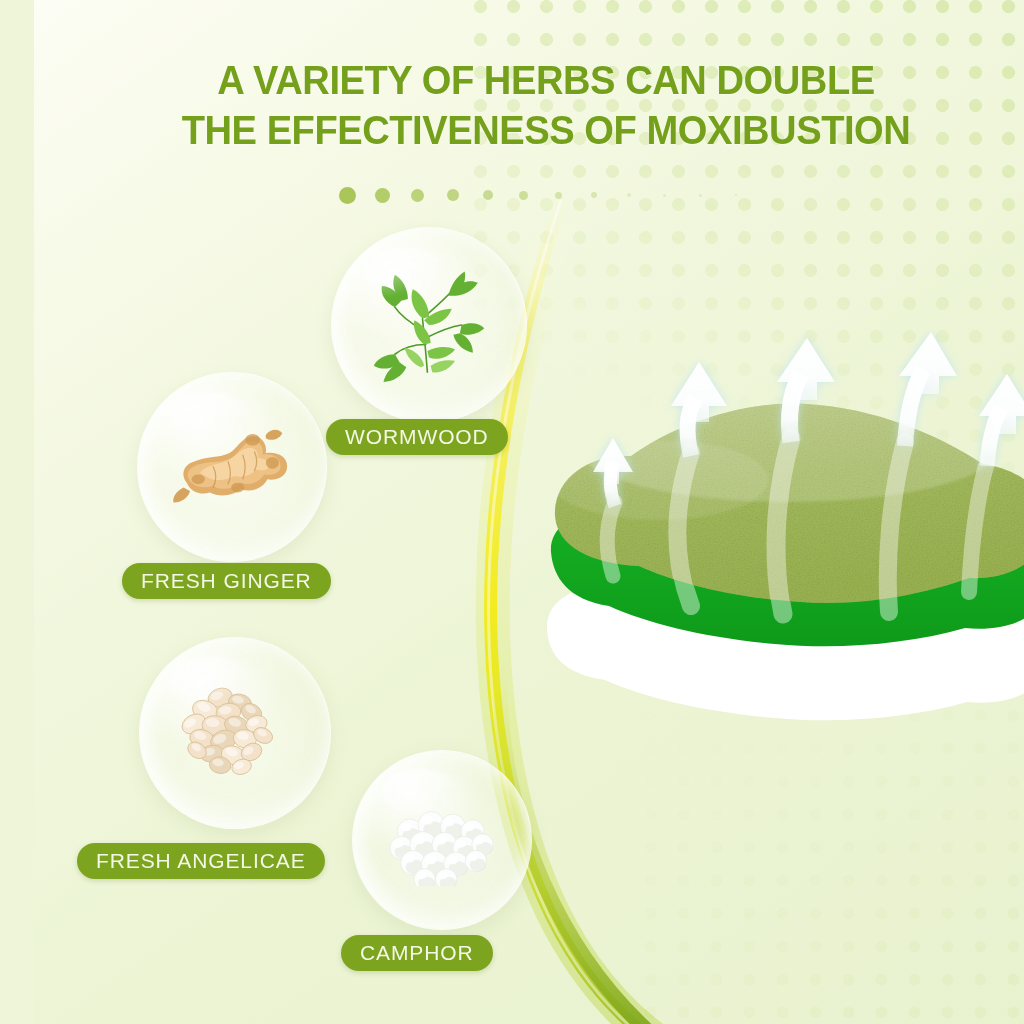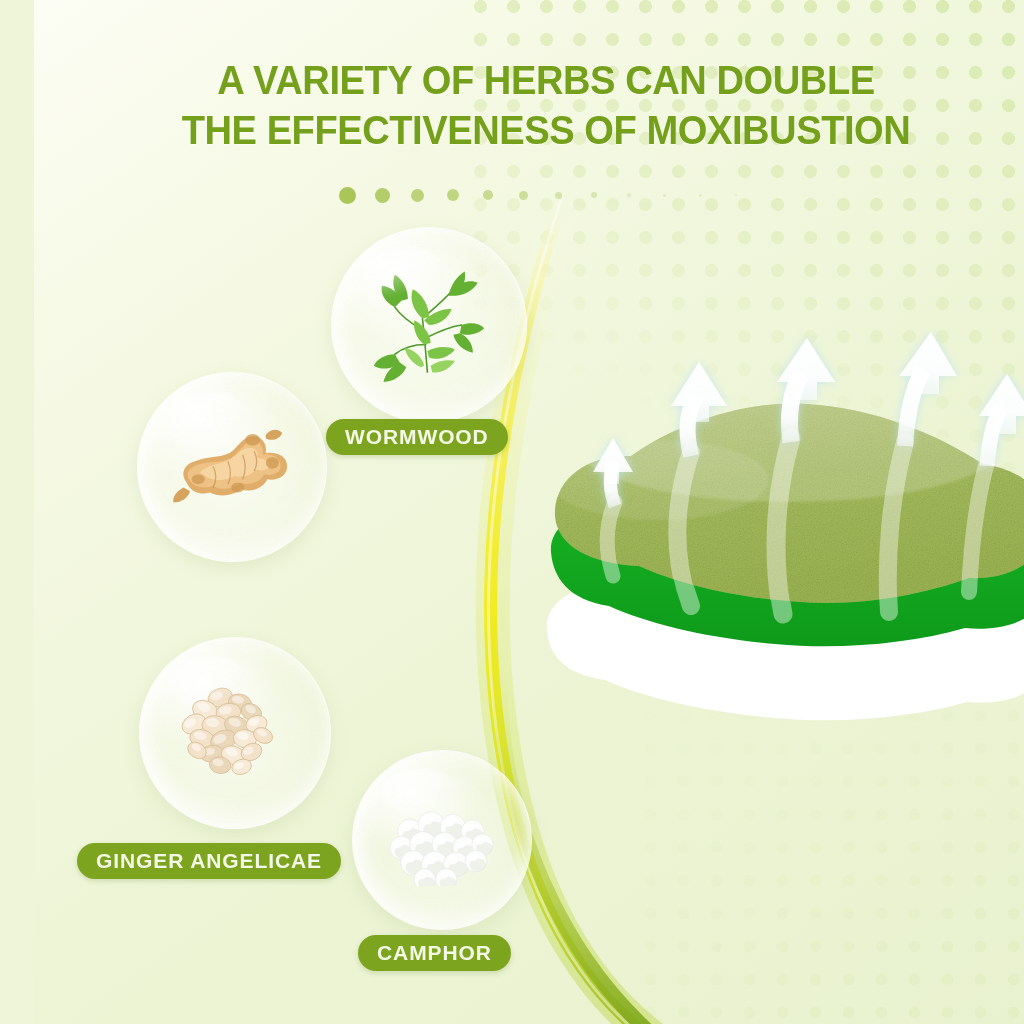--- a/index.html
+++ b/index.html
@@ -98,21 +98,21 @@
   
   .pill {
     position:absolute;
     height:36px;
     padding:0 19px;
     display:flex; align-items:center; justify-content:center;
     background:#7da41f;
     color:#f4f8e6;
     border-radius:18px;
     font-size:21px;
-    font-weight:bold;
+    font-weight:normal;
     letter-spacing:.9px;
     white-space:nowrap;
     box-shadow:0 2px 5px rgba(110,140,50,.25);
     font-family:"Liberation Sans", sans-serif;
   }
 
   
   .patch { position:absolute; left:505px; top:330px; width:519px; height:470px; }
 </style>
 </head>
@@ -357,20 +357,21 @@
             <path d="M112 46 C 116 54, 116 62, 112 70"></path>
           </g>
           <g fill="#d7a45f">
             <path d="M126 26 C 132 18, 142 18, 146 24 C 142 32, 132 34, 126 30 Z"></path>
             <path d="M26 90 C 18 94, 12 102, 14 108 C 24 108, 32 102, 34 94 Z"></path>
           </g>
         </g>
       </svg>
     </div>
   </div>
+  <div class="pill" id="pill-fresh-ginger" style="left: 88px; top: 563px;">FRESH GINGER</div>
 
   <div class="bubble" id="bub-radix-angelicae" style="left: 105px; top: 637px; width: 192px; height: 192px;">
     <div class="content">
       <svg viewBox="0 0 160 130" width="132" height="108" id="slices">
           <g transform="rotate(-18 62 22)">
             <ellipse cx="62" cy="22" rx="15" ry="11" fill="#f3e2c9" stroke="#d9bf96" stroke-width="1"></ellipse>
             <ellipse cx="58.7" cy="18.92" rx="7.800000000000001" ry="4.95" fill="#ffffff" opacity=".48"></ellipse>
           </g>
           <g transform="rotate(12 86 28)">
             <ellipse cx="86" cy="28" rx="14" ry="10" fill="#ead7b9" stroke="#d9bf96" stroke-width="1"></ellipse>
@@ -440,21 +441,21 @@
             <ellipse cx="88" cy="106" rx="12" ry="9" fill="#f7ebd8" stroke="#d9bf96" stroke-width="1"></ellipse>
             <ellipse cx="85.36" cy="103.48" rx="6.24" ry="4.05" fill="#ffffff" opacity=".48"></ellipse>
           </g>
           <g transform="rotate(34 34 86)">
             <ellipse cx="34" cy="86" rx="12" ry="9" fill="#f3e2c9" stroke="#d9bf96" stroke-width="1"></ellipse>
             <ellipse cx="31.36" cy="83.48" rx="6.24" ry="4.05" fill="#ffffff" opacity=".48"></ellipse>
           </g>
         </svg>
     </div>
   </div>
-  <div class="pill" id="pill-radix-angelicae" style="left: 43px; top: 843px;">GINGER ANGELICAE</div>
+  <div class="pill" id="pill-radix-angelicae" style="left: 43px; top: 843px;">FRESH ANGELICAE</div>
 
   <div class="bubble" id="bub-camphor" style="left: 318px; top: 750px; width: 180px; height: 180px;">
     <div class="content">
       <svg viewBox="0 0 150 110" width="124" height="91" id="balls">
           <g>
             <circle cx="36" cy="44" r="15" fill="#fdfdfd" stroke="#e6e9e0" stroke-width=".8"></circle>
             <ellipse cx="38.7" cy="49.25" rx="11.700000000000001" ry="9" fill="#e4e8dc" opacity=".55"></ellipse>
             <ellipse cx="31.5" cy="38.6" rx="6.75" ry="5.1000000000000005" fill="#ffffff"></ellipse>
           </g>
           <g>
@@ -523,15 +524,15 @@
             <ellipse cx="50.1" cy="97.32" rx="5.8500000000000005" ry="4.42" fill="#ffffff"></ellipse>
           </g>
           <g>
             <circle cx="80" cy="102" r="13" fill="#fdfdfd" stroke="#e6e9e0" stroke-width=".8"></circle>
             <ellipse cx="82.34" cy="106.55" rx="10.14" ry="7.8" fill="#e4e8dc" opacity=".55"></ellipse>
             <ellipse cx="76.1" cy="97.32" rx="5.8500000000000005" ry="4.42" fill="#ffffff"></ellipse>
           </g>
         </svg>
     </div>
   </div>
-  <div class="pill" id="pill-camphor" style="left: 324px; top: 935px;">CAMPHOR</div>
+  <div class="pill" id="pill-camphor" style="left: 307px; top: 935px;">CAMPHOR</div>
 
 </div>
 
 </body></html>

